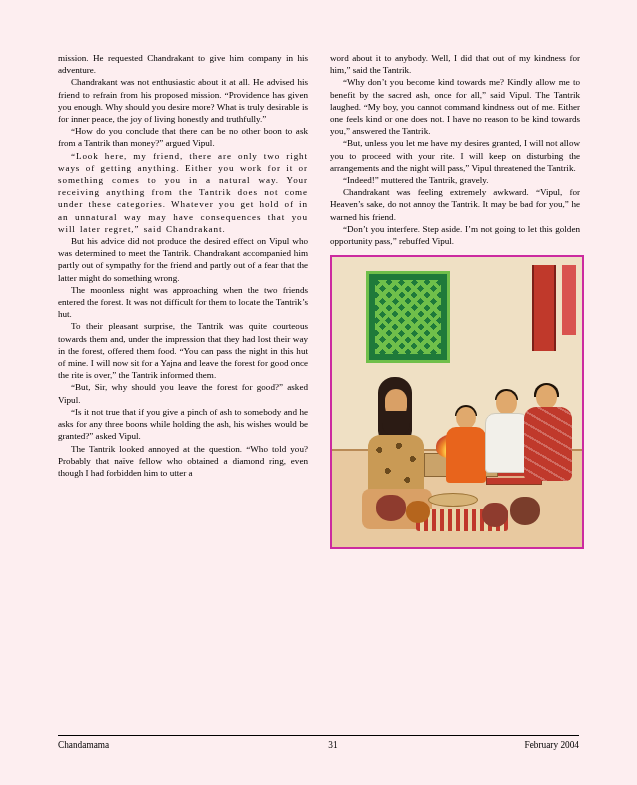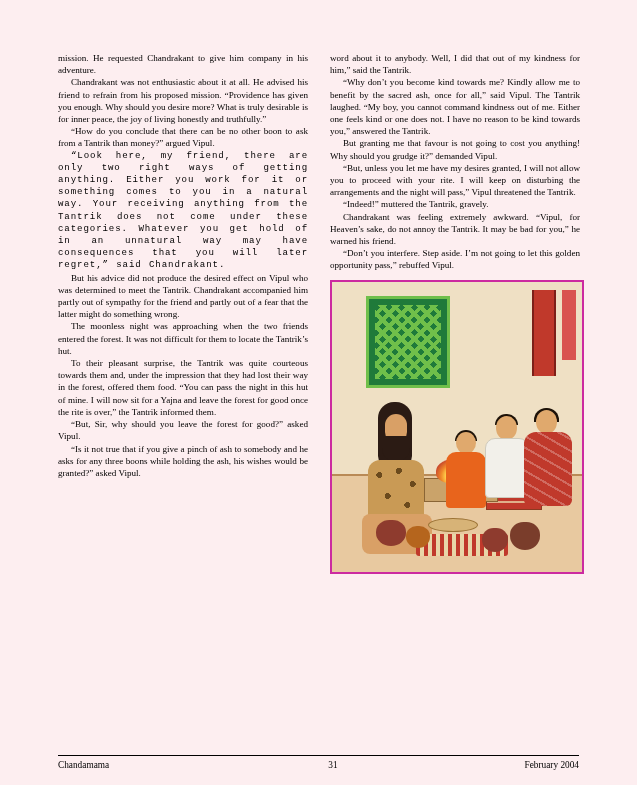--- a/index.html
+++ b/index.html
@@ -43,42 +43,40 @@
     text-align: justify;
     text-indent: 13px;
     hyphens: auto;
   }
   .col p.noindent {
     text-indent: 0;
   }
   .col p.spaced {
     letter-spacing: 0.9px;
     word-spacing: 1px;
-    font-family: Liberation Mono, monospace;
   }
   .illustration {
     margin-top: 8px;
     width: 250px;
     height: 290px;
     border: 2px solid #cc2aa0;
     background: #f2e3c8;
     position: relative;
     overflow: hidden;
   }
   .footer {
     position: absolute;
     left: 58px;
     right: 58px;
     top: 735px;
     border-top: 1px solid #000;
     padding-top: 4px;
     display: flex;
     justify-content: space-between;
     font-size: 9.3px;
-    margin-top: 20px;
   }
   .footer .center {
     position: absolute;
     left: 0; right: 0;
     text-align: center;
     top: 4px;
     padding-left: 29px;
   }
 
   
@@ -245,26 +243,26 @@
       <div class="col">
         <p class="noindent">mission. He requested Chandrakant to give him company in his adventure.</p>
         <p>Chandrakant was not enthusiastic about it at all. He advised his friend to refrain from his proposed mission. “Providence has given you enough. Why should you desire more? What is truly desirable is for inner peace, the joy of living honestly and truthfully.”</p>
         <p>“How do you conclude that there can be no other boon to ask from a Tantrik than money?” argued Vipul.</p>
         <p class="spaced">“Look here, my friend, there are only two right ways of getting anything. Either you work for it or something comes to you in a natural way. Your receiving anything from the Tantrik does not come under these categories. Whatever you get hold of in an unnatural way may have consequences that you will later regret,” said Chandrakant.</p>
         <p>But his advice did not produce the desired effect on Vipul who was determined to meet the Tantrik. Chandrakant accompanied him partly out of sympathy for the friend and partly out of a fear that the latter might do something wrong.</p>
         <p>The moonless night was approaching when the two friends entered the forest. It was not difficult for them to locate the Tantrik’s hut.</p>
         <p>To their pleasant surprise, the Tantrik was quite courteous towards them and, under the impression that they had lost their way in the forest, offered them food. “You can pass the night in this hut of mine. I will now sit for a Yajna and leave the forest for good once the rite is over,” the Tantrik informed them.</p>
         <p>“But, Sir, why should you leave the forest for good?” asked Vipul.</p>
         <p>“Is it not true that if you give a pinch of ash to somebody and he asks for any three boons while holding the ash, his wishes would be granted?” asked Vipul.</p>
+        <p>The Tantrik looked annoyed at the question. “Who told you? Probably that naïve fellow who obtained a diamond ring, even though I had forbidden him to utter a</p>
       </div>
 
       <div class="col">
         <p class="noindent">word about it to anybody. Well, I did that out of my kindness for him,” said the Tantrik.</p>
         <p>“Why don’t you become kind towards me? Kindly allow me to benefit by the sacred ash, once for all,” said Vipul. The Tantrik laughed. “My boy, you cannot command kindness out of me. Either one feels kind or one does not. I have no reason to be kind towards you,” answered the Tantrik.</p>
-        <p>But granting me that favour is not going to cost you anything! Why should you grudge it?” demanded Vipul.</p>
         <p>“But, unless you let me have my desires granted, I will not allow you to proceed with your rite. I will keep on disturbing the arrangements and the night will pass,” Vipul threatened the Tantrik.</p>
         <p>“Indeed!” muttered the Tantrik, gravely.</p>
         <p>Chandrakant was feeling extremely awkward. “Vipul, for Heaven’s sake, do not annoy the Tantrik. It may be bad for you,” he warned his friend.</p>
         <p>“Don’t you interfere. Step aside. I’m not going to let this golden opportunity pass,” rebuffed Vipul.</p>
 
         <div class="illustration">
           <div class="ill-sky"></div>
           <div class="ill-greenpanel"></div>
           <div class="ill-redcurtain"></div>
           <div class="ill-redcurtain2"></div>

